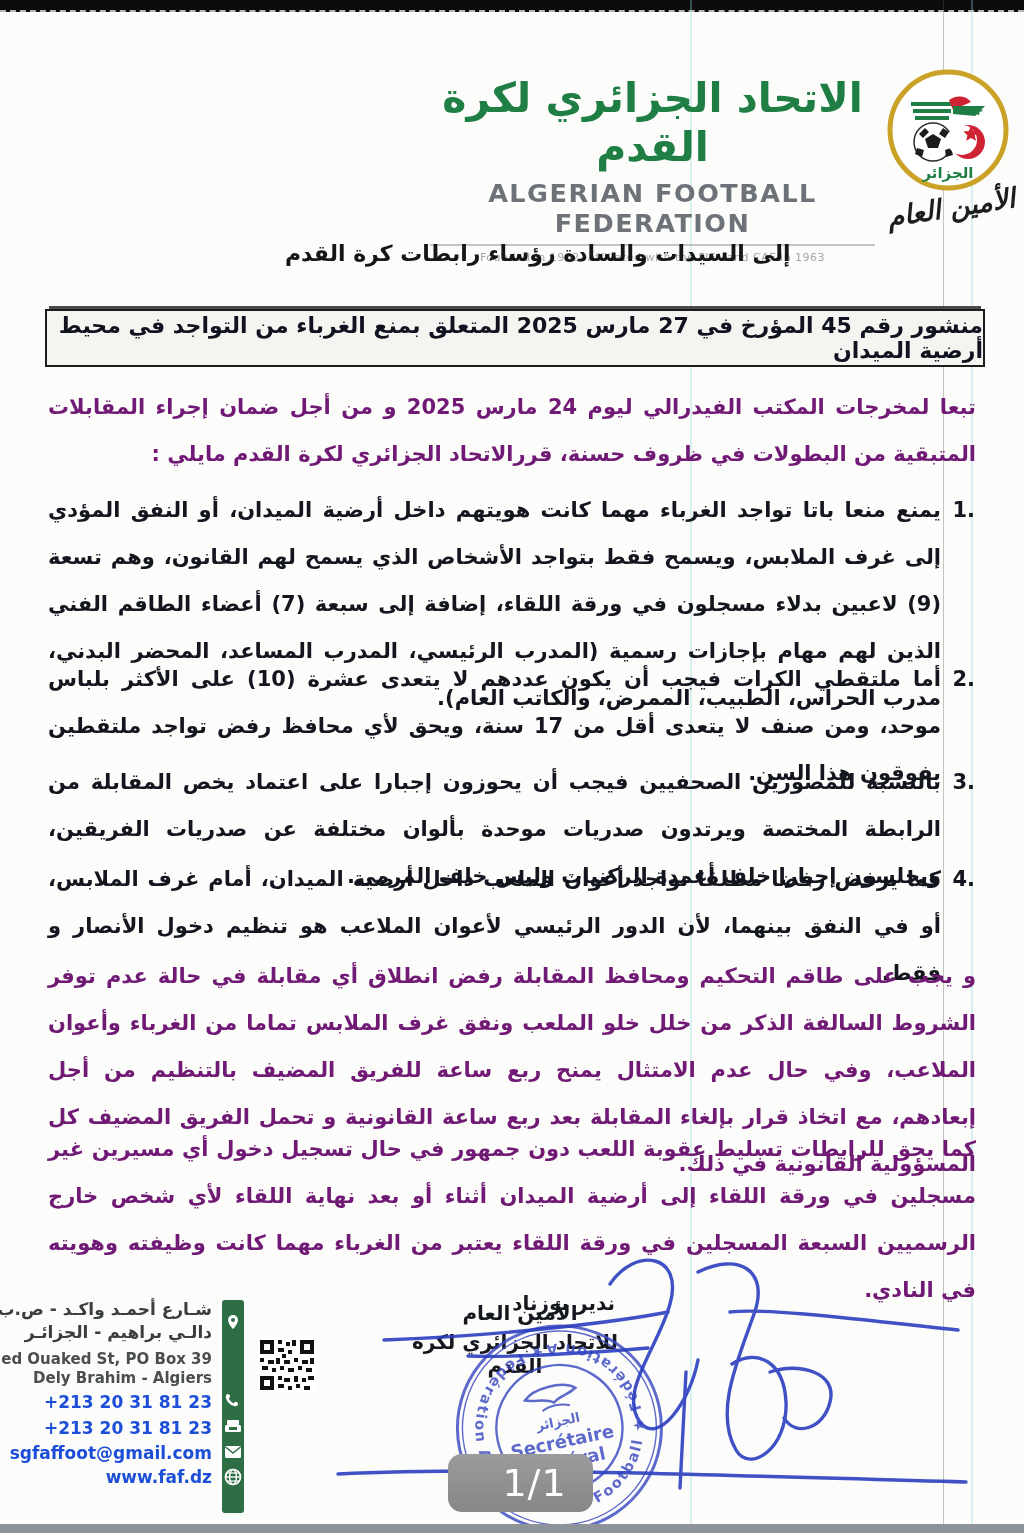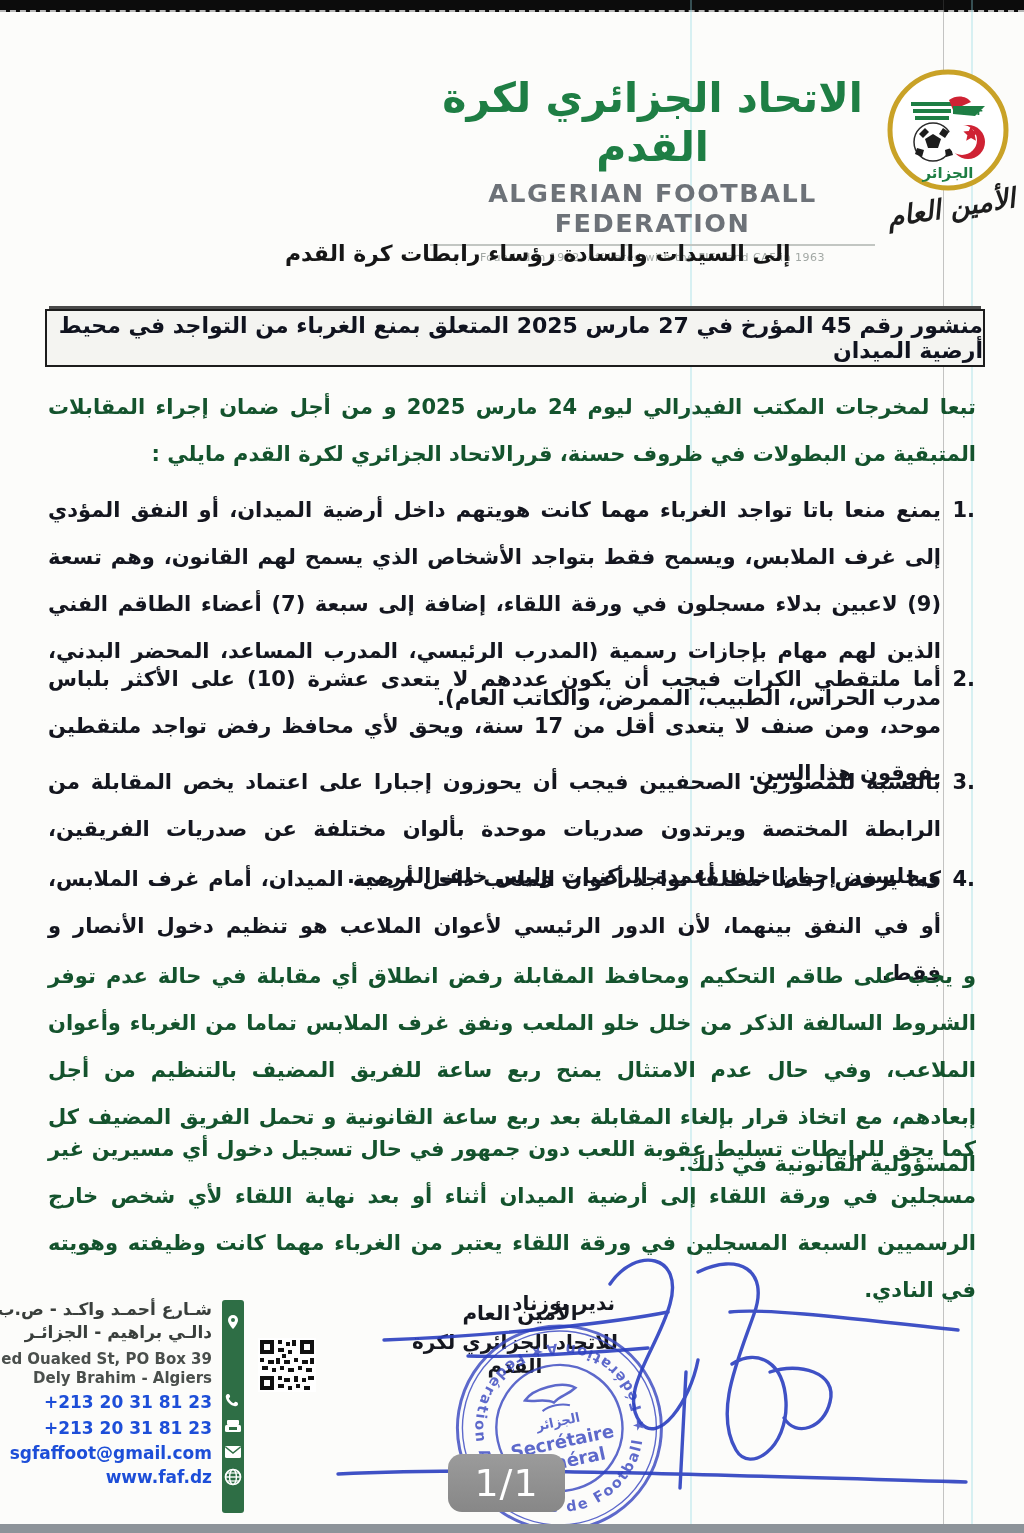--- a/index.html
+++ b/index.html
@@ -19,21 +19,21 @@
   .hdr-ar{font-size:41px;font-weight:bold;color:#1e7e44;line-height:1.2;letter-spacing:1px;}
   .hdr-en{font-size:25.5px;font-weight:bold;color:#6d7278;letter-spacing:1.5px;margin-top:6px;padding-bottom:6px;border-bottom:2px solid #c2c6c2;}
   .hdr-founded{font-size:11px;color:#a2a8a4;letter-spacing:.5px;margin-top:5px;}
   .logo{position:absolute;left:883px;top:66px;width:130px;height:132px;}
   .hand-note{position:absolute;left:876px;top:192px;width:150px;font-size:27px;font-weight:bold;font-style:italic;color:#1d1d1d;transform:rotate(-9deg);text-align:center;}
 
   
   .addressee{position:absolute;left:285px;top:241px;font-size:22px;font-weight:bold;color:#161616;direction:rtl;}
   .subject-box{position:absolute;left:45px;top:309px;width:936px;height:54px;background:#f4f4f1;border:2px solid #1c1c1c;box-shadow:0 -7px 0 -4px #4a4a4a;display:flex;align-items:center;justify-content:center;}
   .subject-box span{font-size:22px;font-weight:bold;color:#10131f;direction:rtl;}
-  .para{position:absolute;left:48px;width:928px;direction:rtl;text-align:justify;font-size:21px;font-weight:bold;color:#14532d;line-height:47px;}
+  .para{position:absolute;left:48px;width:928px;direction:rtl;text-align:justify;font-size:21px;font-weight:bold;color:#701a75;line-height:47px;}
   .p-intro{top:384px;}
   .p-close1{top:953px;}
   .p-close2{top:1126px;}
   .item{position:absolute;left:48px;width:893px;direction:rtl;text-align:justify;font-size:21px;font-weight:bold;color:#14161f;line-height:47px;}
   .item .num{position:absolute;right:-34px;top:0;direction:ltr;}
   .it1{top:487px;} .it2{top:656px;} .it3{top:759px;} .it4{top:856px;}
 
   
   .f-line{position:absolute;right:812px;direction:rtl;white-space:nowrap;}
   .f-ar{font-size:17px;font-weight:bold;color:#3a3f3c;}
@@ -44,21 +44,21 @@
   .qr{position:absolute;left:258px;top:1337px;width:58px;height:55px;}
 
   
   .sig-name{position:absolute;left:455px;top:1271px;width:160px;text-align:right;font-size:20px;font-weight:bold;color:#15171f;direction:rtl;margin-top:20px;}
   .sig-title{position:absolute;left:440px;top:1301px;width:160px;text-align:center;font-size:20px;font-weight:bold;color:#15171f;direction:rtl;}
   .sig-org{position:absolute;left:400px;top:1330px;width:230px;text-align:center;font-size:20px;font-weight:bold;color:#15171f;direction:rtl;}
   .stamp{position:absolute;left:428px;top:1316px;width:262px;height:220px;transform:rotate(-12deg);opacity:.82;}
   .sig-ink{position:absolute;left:318px;top:1252px;width:690px;height:281px;}
 
   
-  .page-badge{position:absolute;left:448px;top:1454px;width:117px;height:58px;border-radius:14px;background:linear-gradient(180deg,#9b9b9b,#878787);display:flex;align-items:center;justify-content:center;}
+  .page-badge{position:absolute;left:448px;top:1454px;width:117px;height:58px;border-radius:14px;background:linear-gradient(180deg,#9b9b9b,#878787);display:flex;align-items:center;justify-content:center;padding-left:28px;}
   .page-badge span{color:#ffffff;font-size:38px;font-weight:normal;letter-spacing:1px;}
 </style>
 </head>
 <body>
 
 <div class="page">
 
   <div class="scan-top"></div>
   <div class="scan-vline vline-cyan1"></div>
   <div class="scan-vline vline-cyan2"></div>

